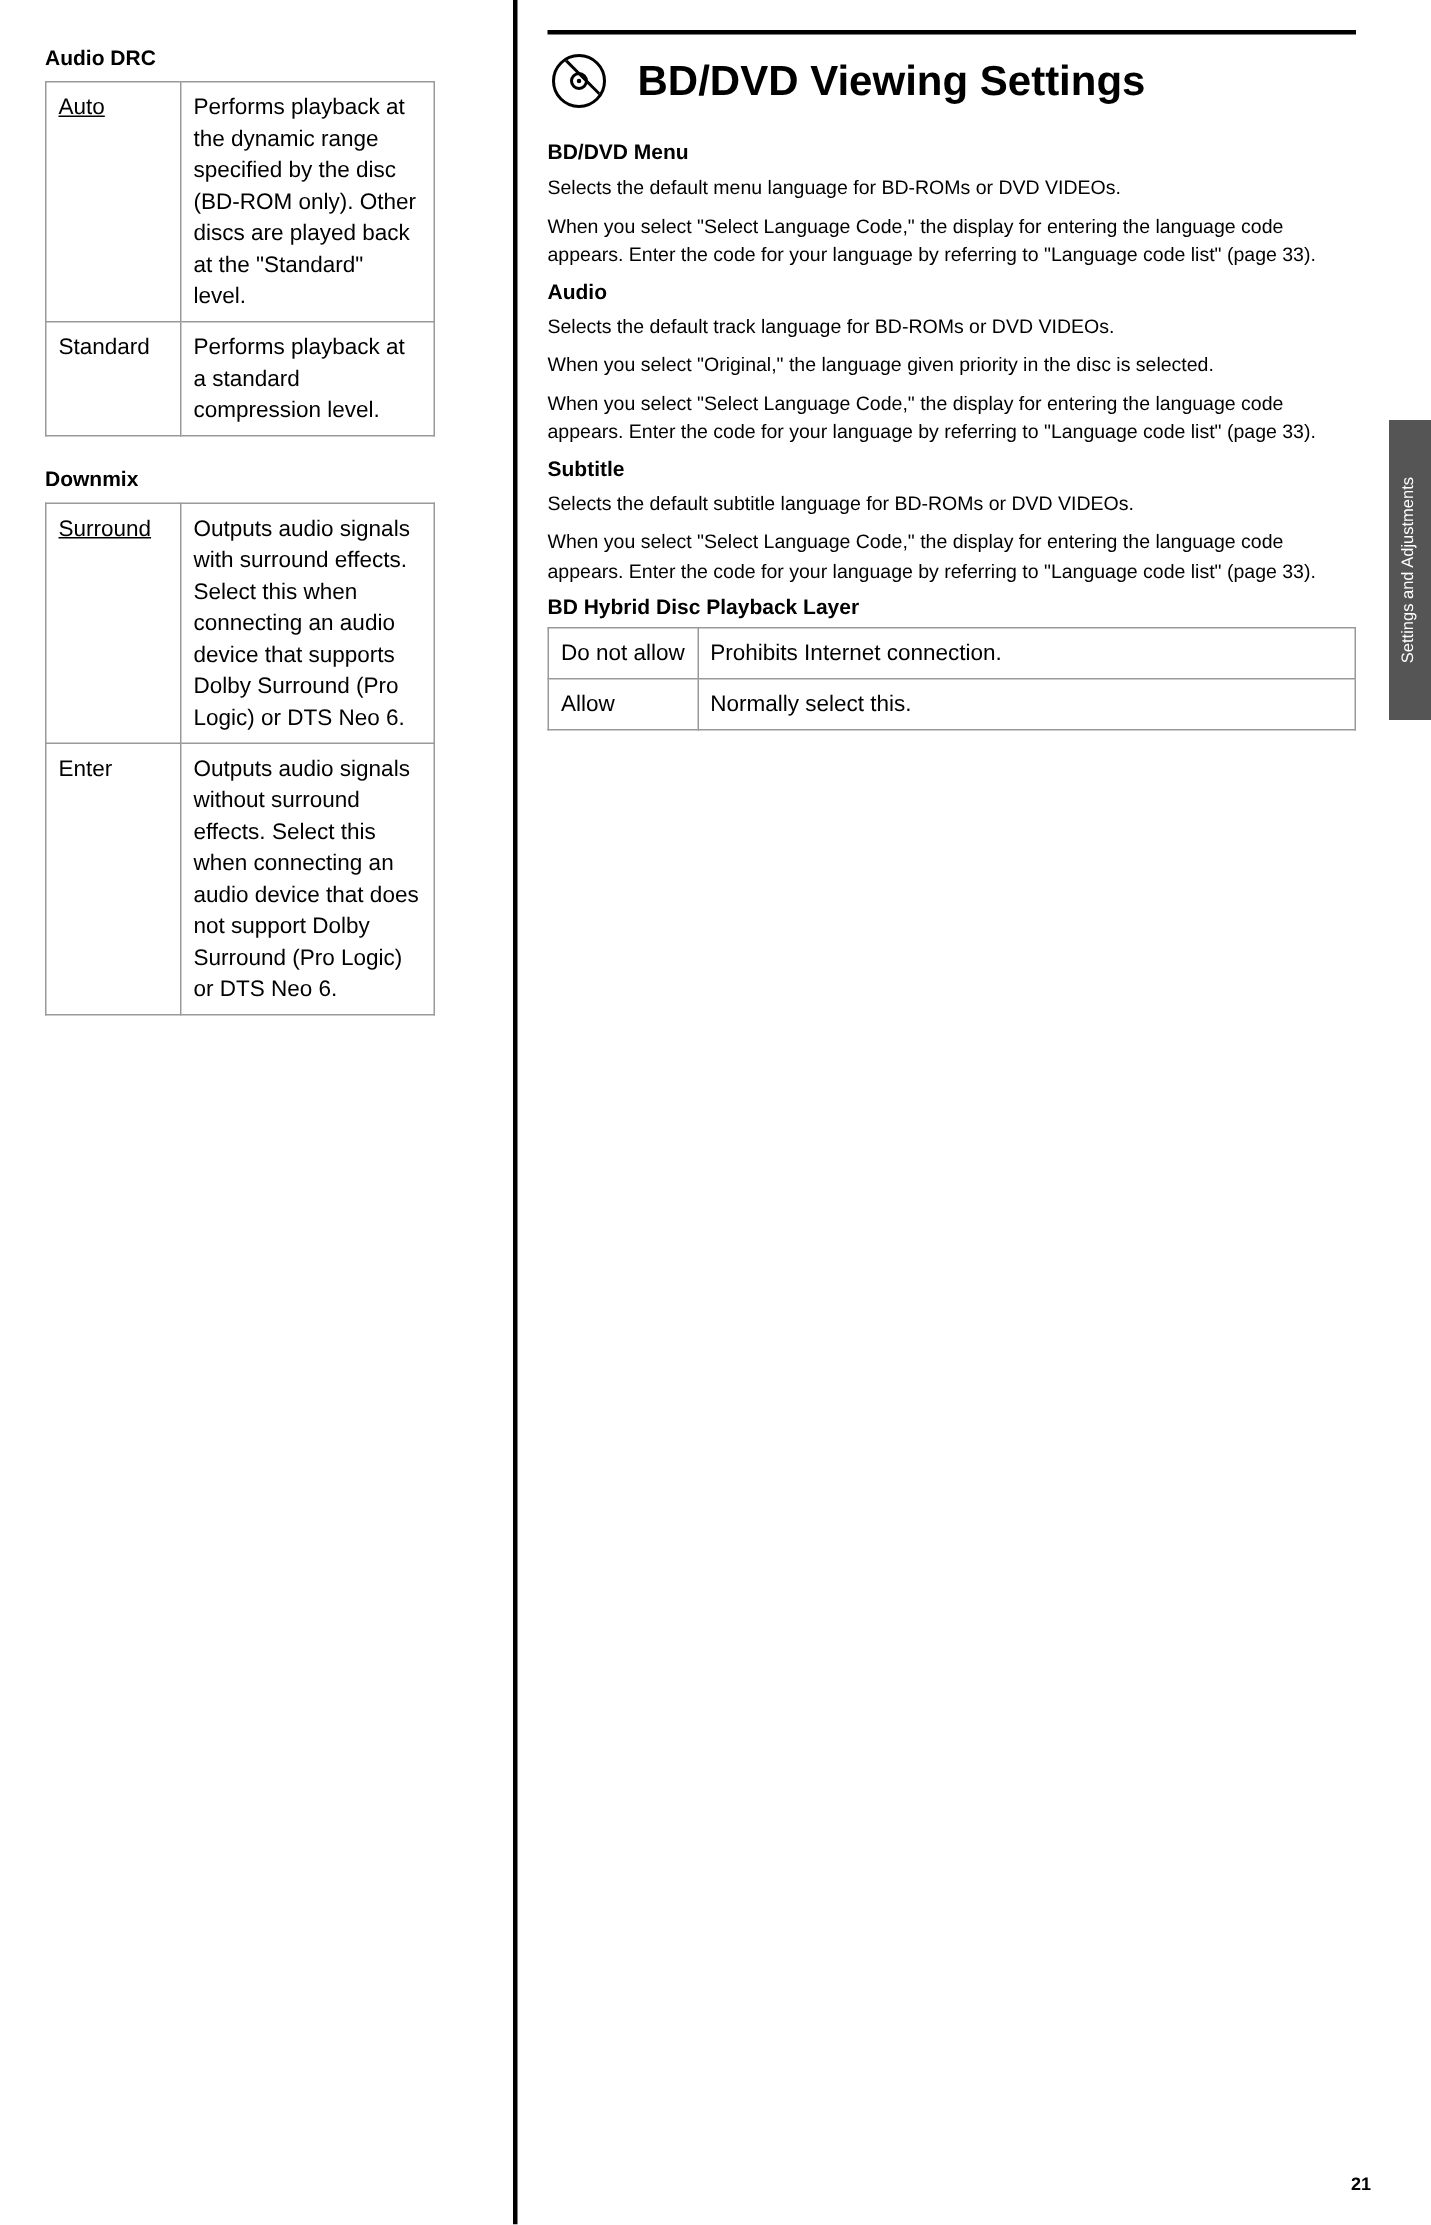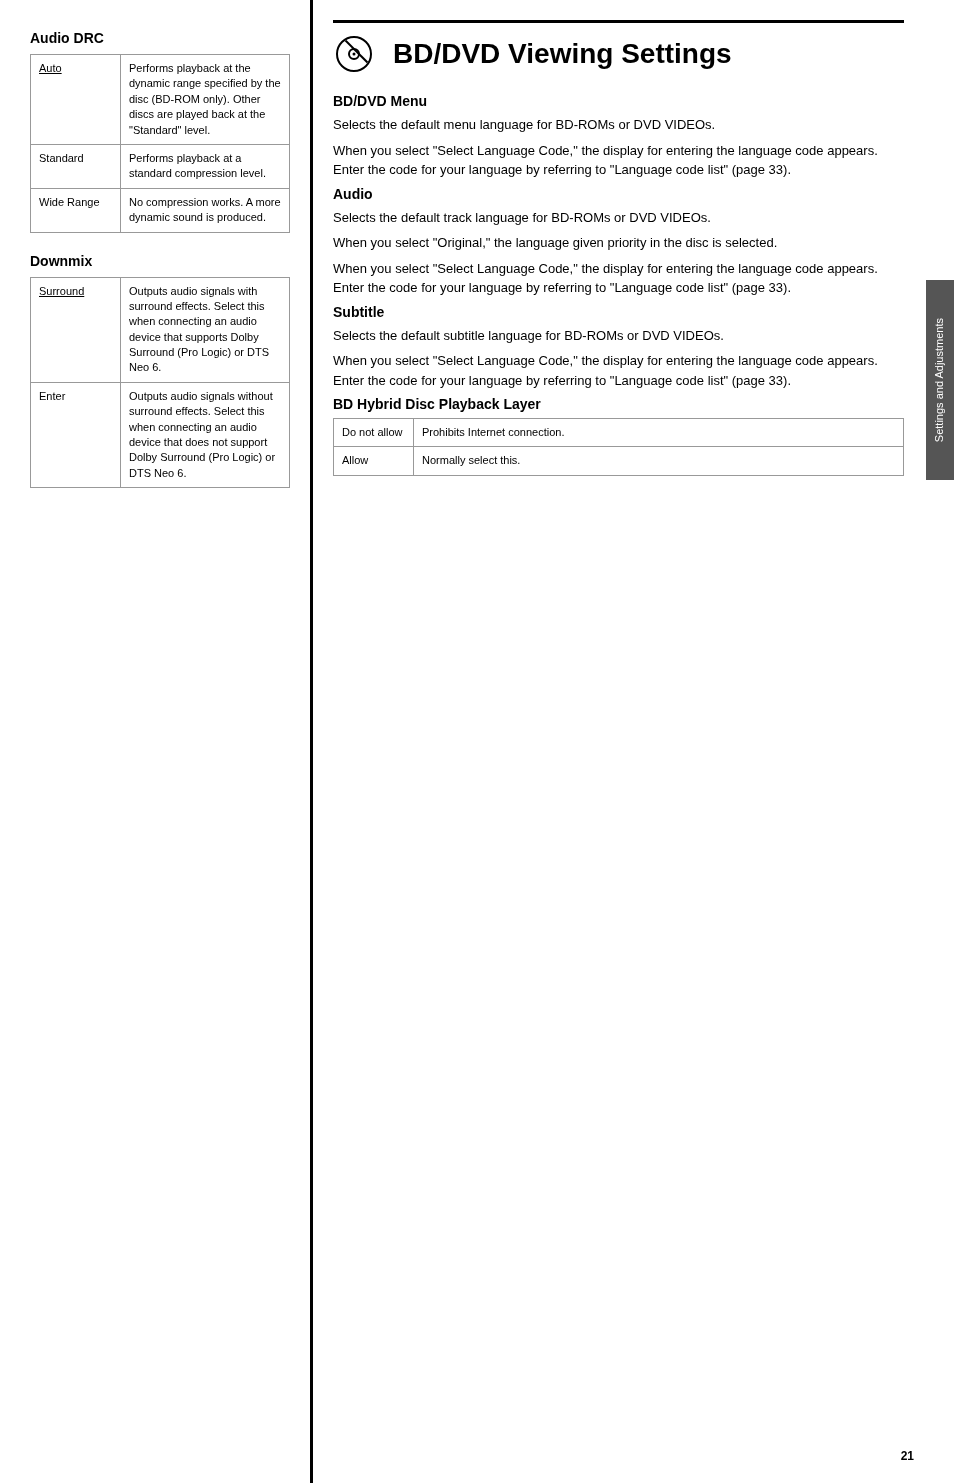--- a/index.html
+++ b/index.html
@@ -11,20 +11,21 @@
       width: 954px;
       min-height: 1483px;
       position: relative;
     }
 
     .page-container {
       display: flex;
       width: 954px;
       min-height: 1483px;
       position: relative;
+      gap: 32px;
     }
 
     
     .side-tab {
       position: absolute;
       right: 0;
       top: 280px;
       width: 28px;
       height: 200px;
       background: #555;
@@ -64,21 +65,21 @@
     table {
       border-collapse: collapse;
       width: 100%;
       margin-bottom: 20px;
     }
 
     table td {
       border: 1px solid #999;
       padding: 6px 8px;
       vertical-align: top;
-      font-size: 11px;
+      font-size: 15px;
       line-height: 1.4;
     }
 
     table td:first-child {
       width: 90px;
       white-space: nowrap;
     }
 
     
     .right-heading {
@@ -142,24 +143,20 @@
     <div class="section-title">Audio DRC</div>
     <table>
       <tbody id="audio-drc-body">
           <tr>
             <td><u>Auto</u></td>
             <td>Performs playback at the dynamic range specified by the disc (BD-ROM only). Other discs are played back at the "Standard" level.</td>
           </tr>
           <tr>
             <td>Standard</td>
             <td>Performs playback at a standard compression level.</td>
-          </tr>
-          <tr>
-            <td>Wide Range</td>
-            <td>No compression works. A more dynamic sound is produced.</td>
           </tr>
         </tbody>
     </table>
 
     <div class="section-title">Downmix</div>
     <table>
       <tbody id="downmix-body">
           <tr>
             <td><u>Surround</u></td>
             <td>Outputs audio signals with surround effects. Select this when connecting an audio device that supports Dolby Surround (Pro Logic) or DTS Neo 6.</td>

